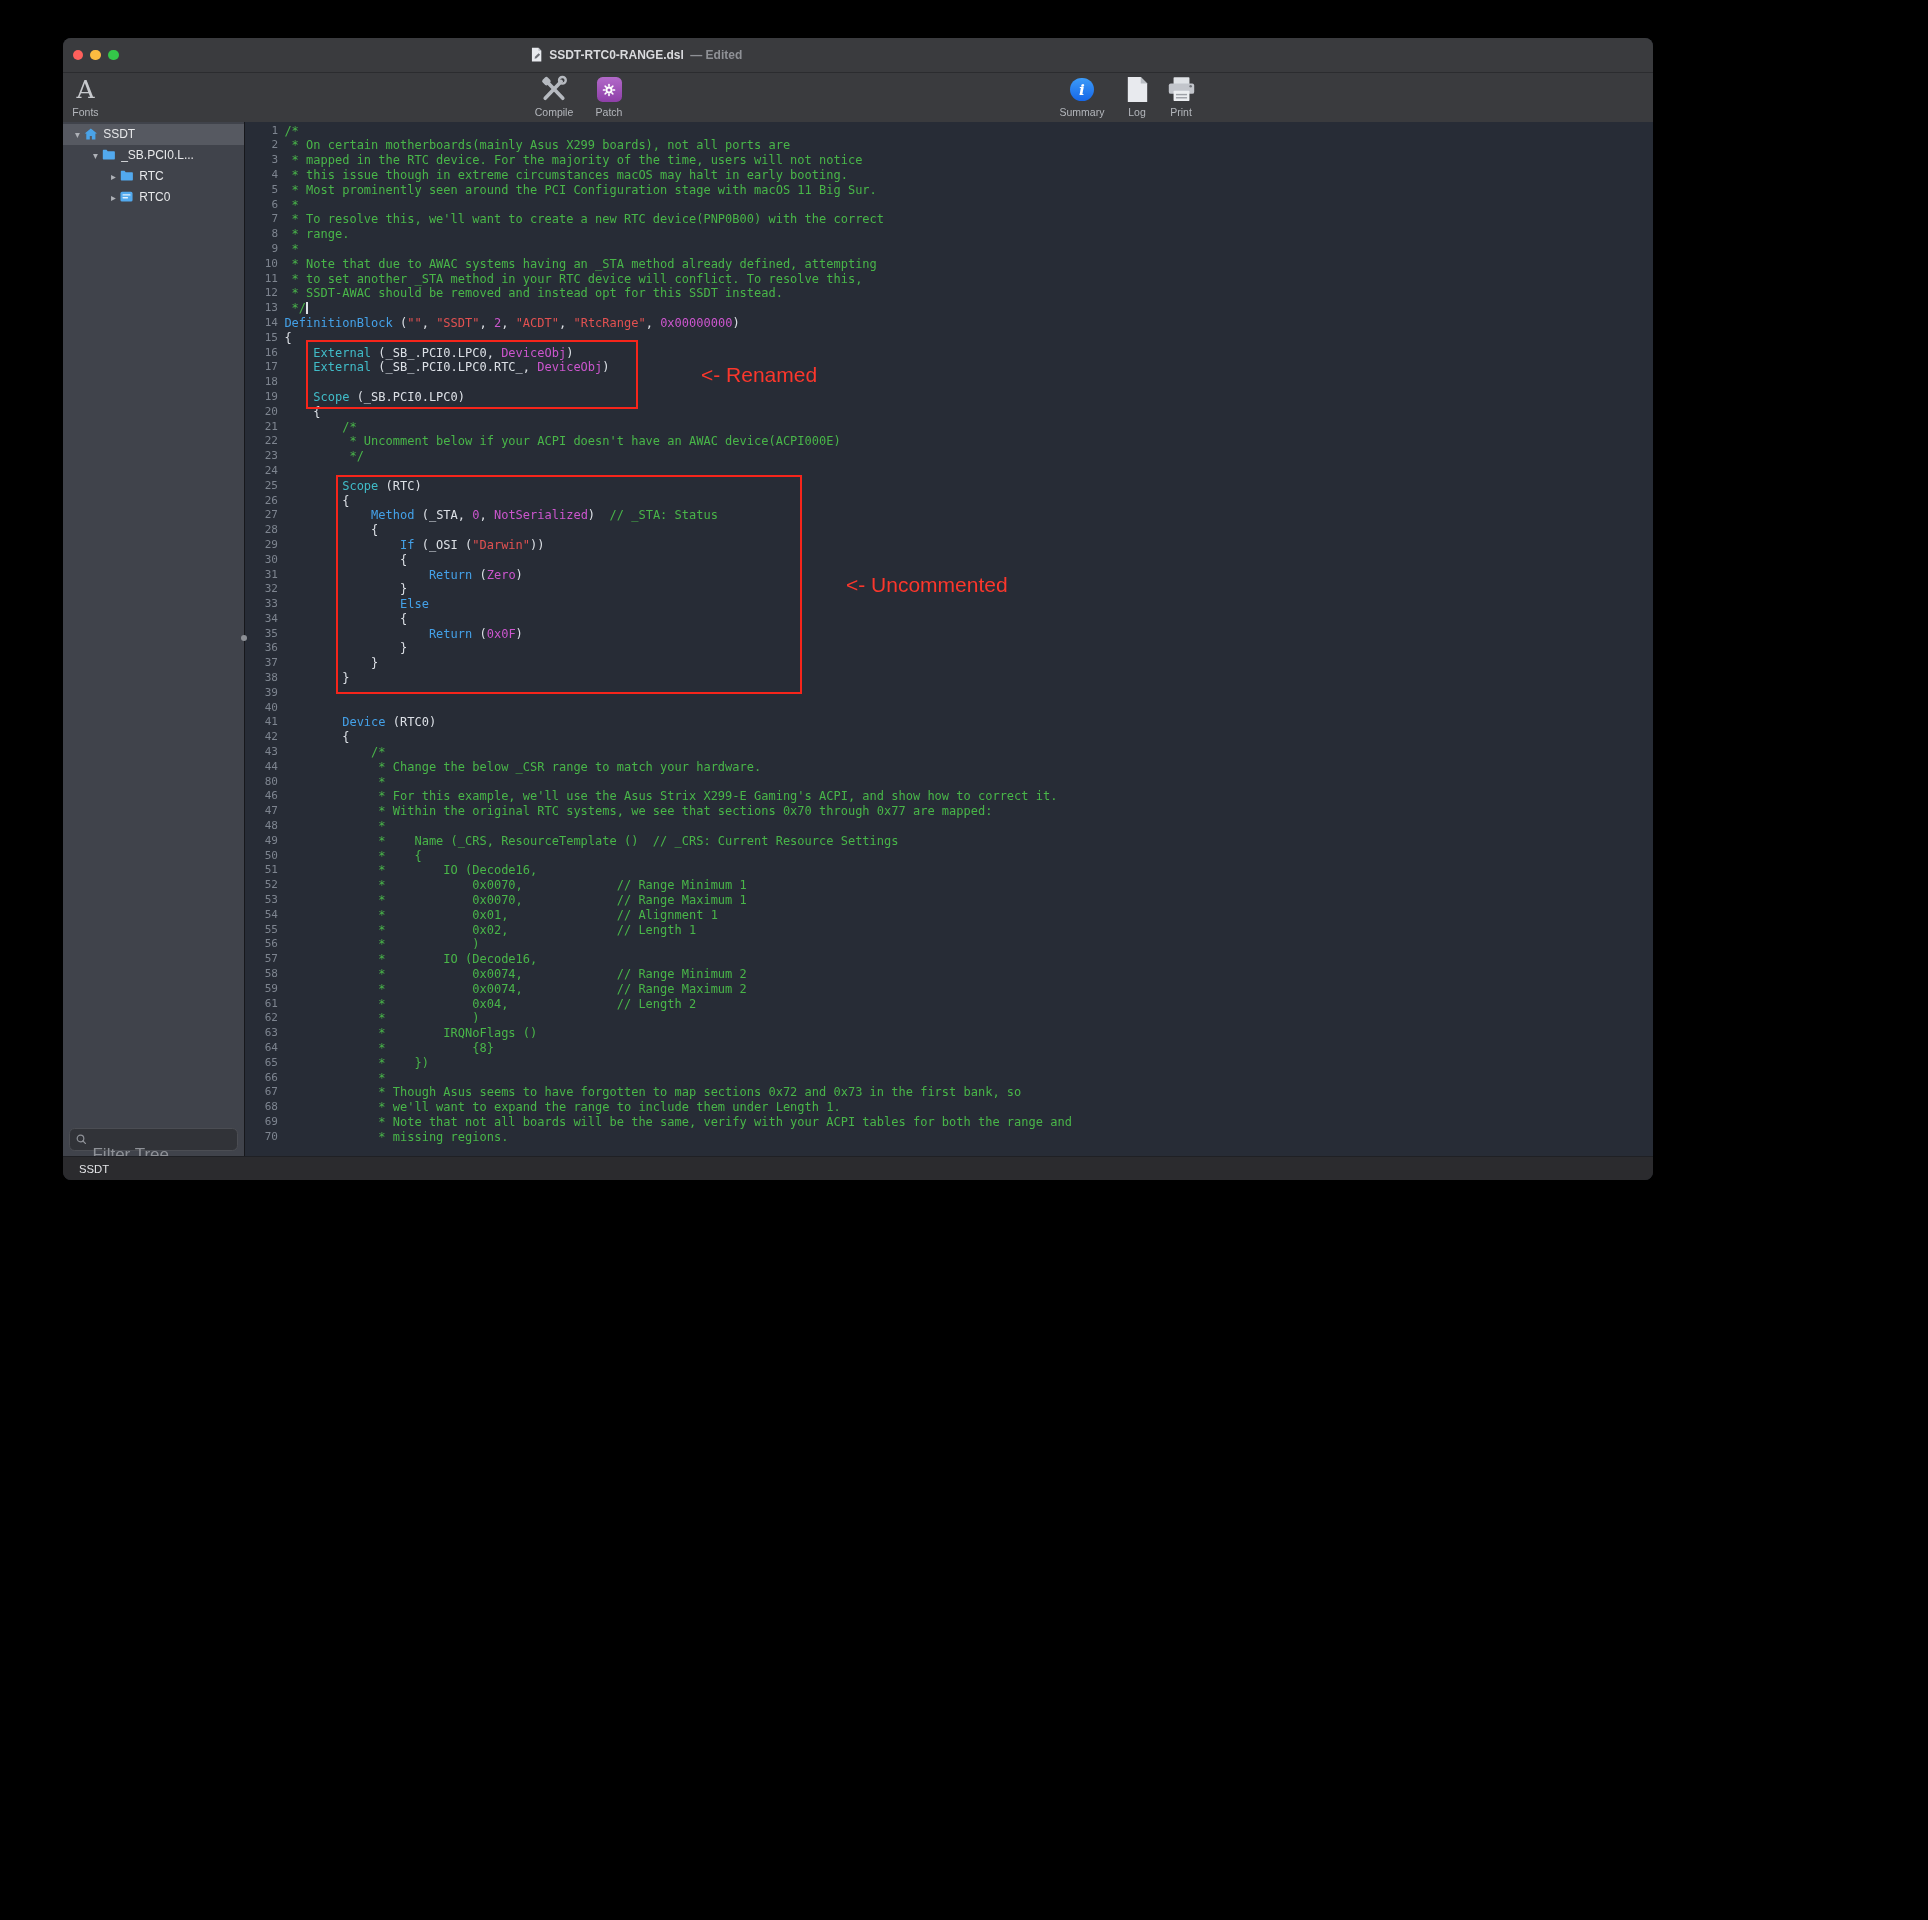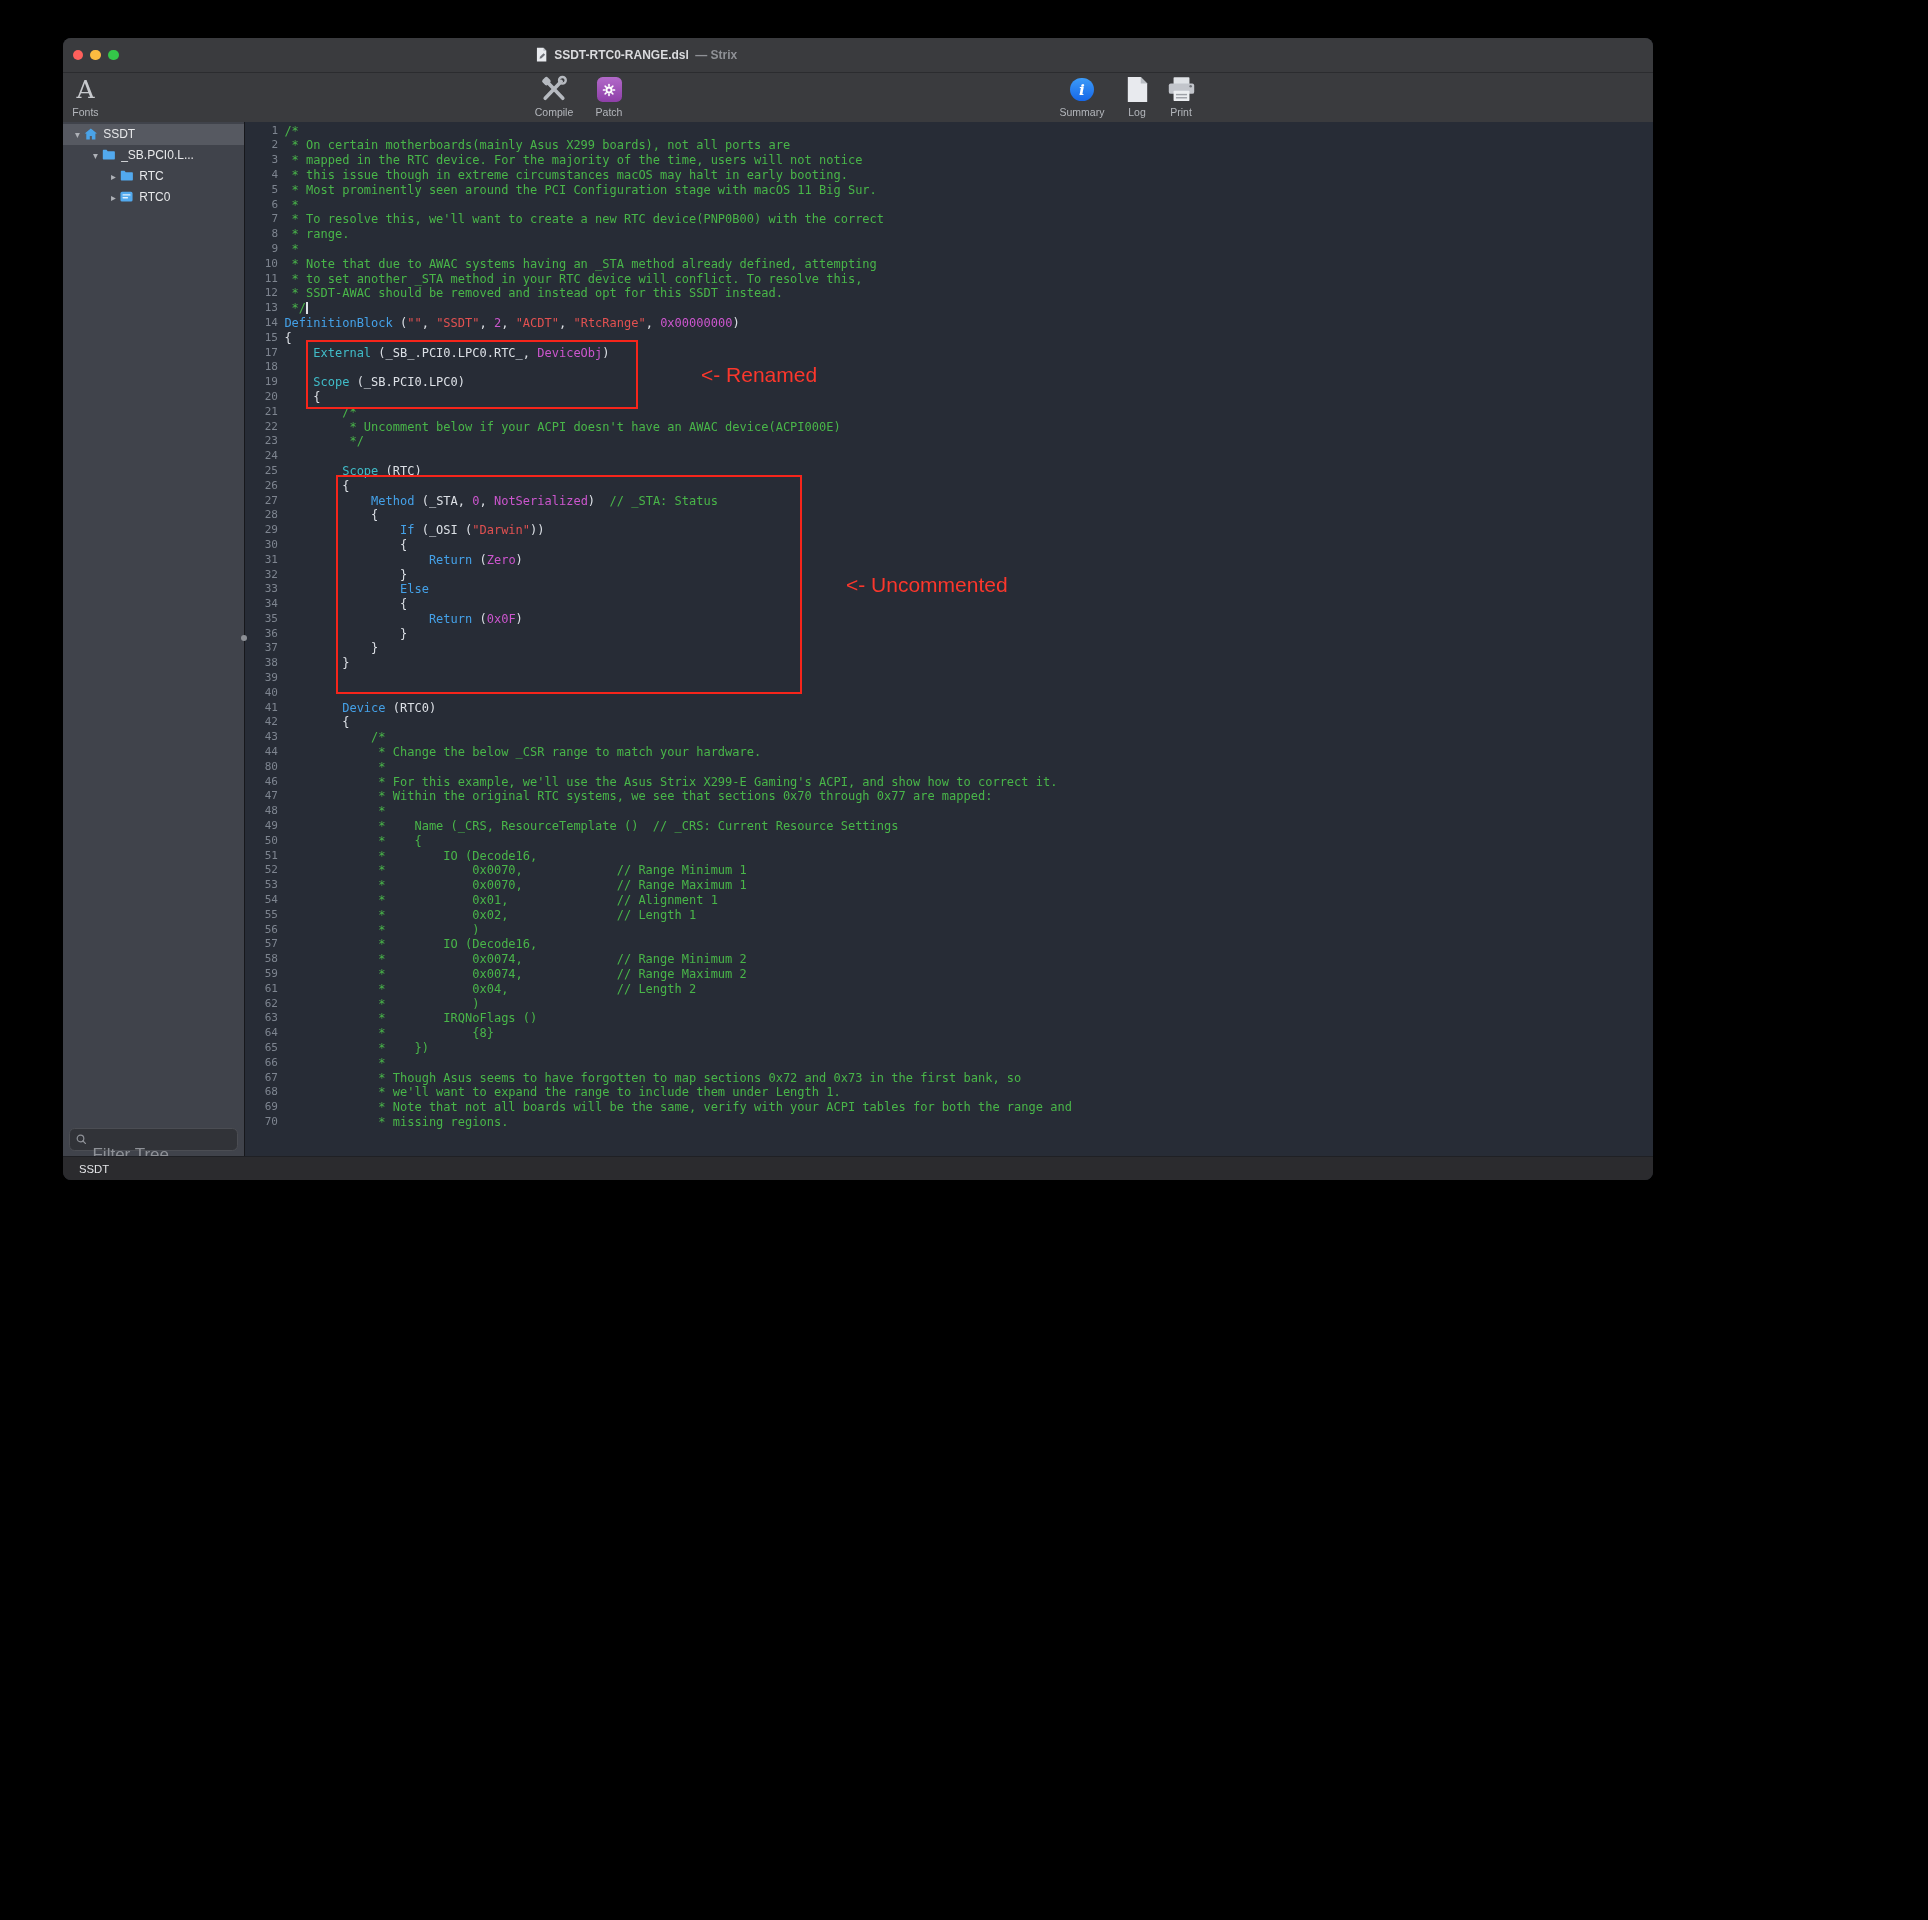--- a/index.html
+++ b/index.html
@@ -91,21 +91,21 @@
     </div>
     <div class="title-wrap">
       <span class="doc-icon">
         <svg width="13" height="15.3" viewBox="0 0 18 21">
           <path d="M3 1h9l4 4v15H3z" fill="#e8eaee"></path>
           <path d="M12 1l4 4h-4z" fill="#b9bdc3"></path>
           <path d="M7.2 13.4l5-5 2.2 2.2-5 5-2.7.5z" fill="#6e7177"></path>
         </svg>
       </span>
       <span class="title">SSDT-RTC0-RANGE.dsl</span>
-      <span class="edited">— Strix</span>
+      <span class="edited">— Edited</span>
     </div>
   </div>
 
   <div class="toolbar">
     <div class="tb-item" style="left:0;width:45px;">
       <span class="tb-icon fonts-letter">A</span>
       <span class="tb-label">Fonts</span>
     </div>
 
     <div class="tb-item" style="left:459px;width:64px;">
@@ -244,20 +244,21 @@
           <div class="code-line"><span class="line-num">6</span><span class="line-code"><span class="tok-g"> *</span></span></div>
           <div class="code-line"><span class="line-num">7</span><span class="line-code"><span class="tok-g"> * To resolve this, we'll want to create a new RTC device(PNP0B00) with the correct</span></span></div>
           <div class="code-line"><span class="line-num">8</span><span class="line-code"><span class="tok-g"> * range.</span></span></div>
           <div class="code-line"><span class="line-num">9</span><span class="line-code"><span class="tok-g"> *</span></span></div>
           <div class="code-line"><span class="line-num">10</span><span class="line-code"><span class="tok-g"> * Note that due to AWAC systems having an _STA method already defined, attempting</span></span></div>
           <div class="code-line"><span class="line-num">11</span><span class="line-code"><span class="tok-g"> * to set another _STA method in your RTC device will conflict. To resolve this,</span></span></div>
           <div class="code-line"><span class="line-num">12</span><span class="line-code"><span class="tok-g"> * SSDT-AWAC should be removed and instead opt for this SSDT instead.</span></span></div>
           <div class="code-line"><span class="line-num">13</span><span class="line-code"><span class="tok-g"> */</span><span class="tok-caret"></span></span></div>
           <div class="code-line"><span class="line-num">14</span><span class="line-code"><span class="tok-b">DefinitionBlock</span><span class="tok-p"> (</span><span class="tok-r">""</span><span class="tok-p">, </span><span class="tok-r">"SSDT"</span><span class="tok-p">, </span><span class="tok-m">2</span><span class="tok-p">, </span><span class="tok-r">"ACDT"</span><span class="tok-p">, </span><span class="tok-r">"RtcRange"</span><span class="tok-p">, </span><span class="tok-m">0x00000000</span><span class="tok-p">)</span></span></div>
           <div class="code-line"><span class="line-num">15</span><span class="line-code"><span class="tok-p">{</span></span></div>
+          <div class="code-line"><span class="line-num">16</span><span class="line-code"><span class="tok-p">    </span><span class="tok-t">External</span><span class="tok-p"> (_SB_.PCI0.LPC0, </span><span class="tok-m">DeviceObj</span><span class="tok-p">)</span></span></div>
           <div class="code-line"><span class="line-num">17</span><span class="line-code"><span class="tok-p">    </span><span class="tok-t">External</span><span class="tok-p"> (_SB_.PCI0.LPC0.RTC_, </span><span class="tok-m">DeviceObj</span><span class="tok-p">)</span></span></div>
           <div class="code-line"><span class="line-num">18</span><span class="line-code"></span></div>
           <div class="code-line"><span class="line-num">19</span><span class="line-code"><span class="tok-p">    </span><span class="tok-t">Scope</span><span class="tok-p"> (_SB.PCI0.LPC0)</span></span></div>
           <div class="code-line"><span class="line-num">20</span><span class="line-code"><span class="tok-p">    {</span></span></div>
           <div class="code-line"><span class="line-num">21</span><span class="line-code"><span class="tok-g">        /*</span></span></div>
           <div class="code-line"><span class="line-num">22</span><span class="line-code"><span class="tok-g">         * Uncomment below if your ACPI doesn't have an AWAC device(ACPI000E)</span></span></div>
           <div class="code-line"><span class="line-num">23</span><span class="line-code"><span class="tok-g">         */</span></span></div>
           <div class="code-line"><span class="line-num">24</span><span class="line-code"></span></div>
           <div class="code-line"><span class="line-num">25</span><span class="line-code"><span class="tok-p">        </span><span class="tok-t">Scope</span><span class="tok-p"> (RTC)</span></span></div>
           <div class="code-line"><span class="line-num">26</span><span class="line-code"><span class="tok-p">        {</span></span></div>

